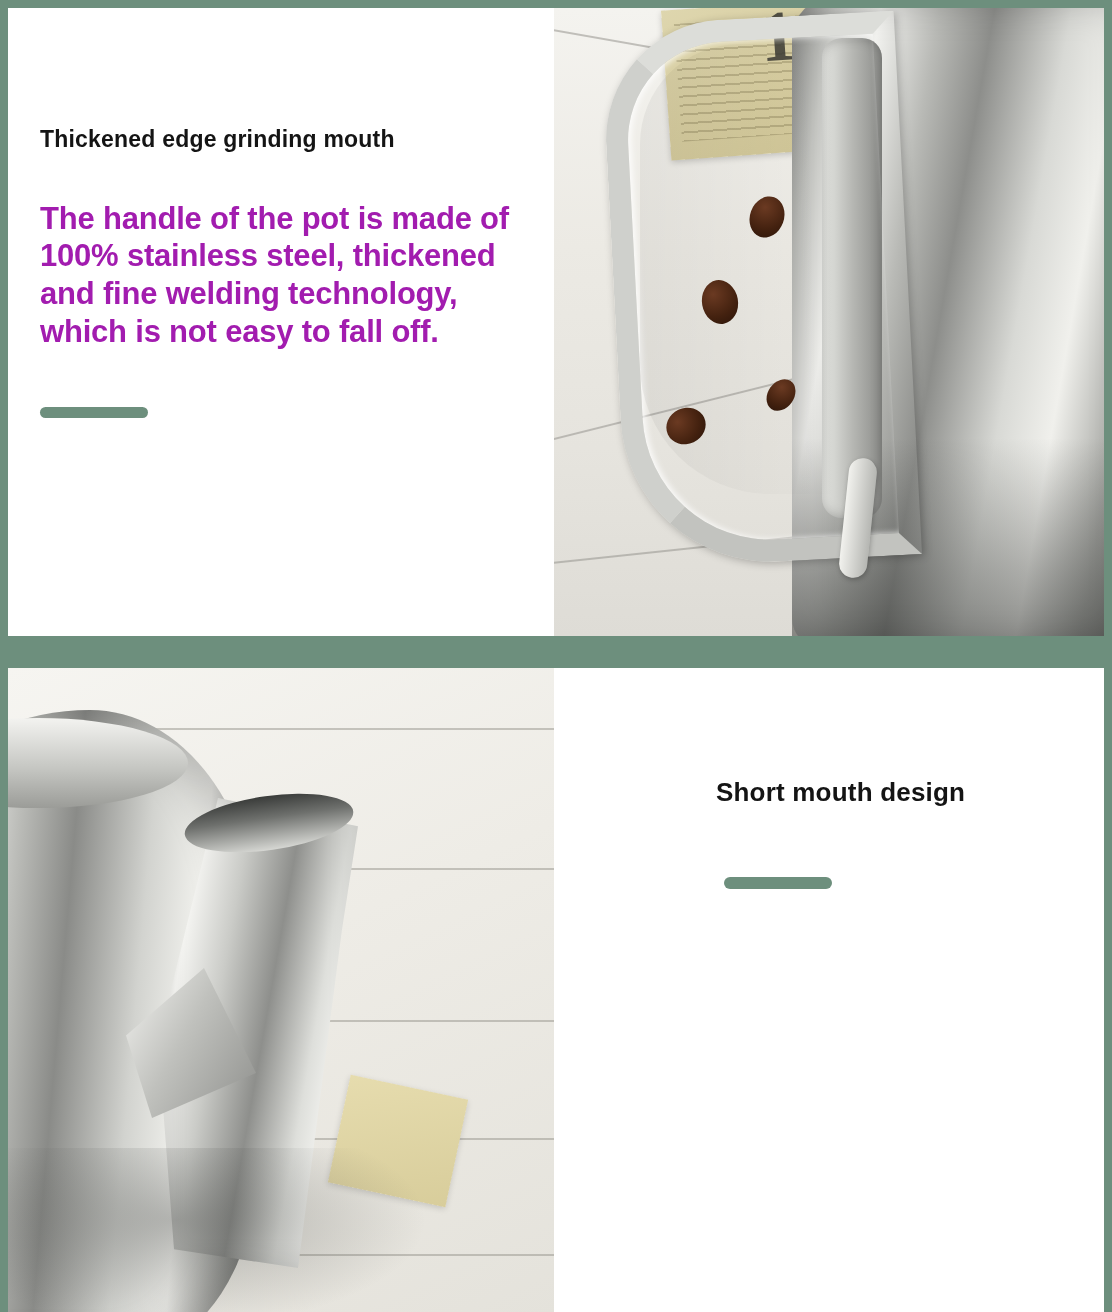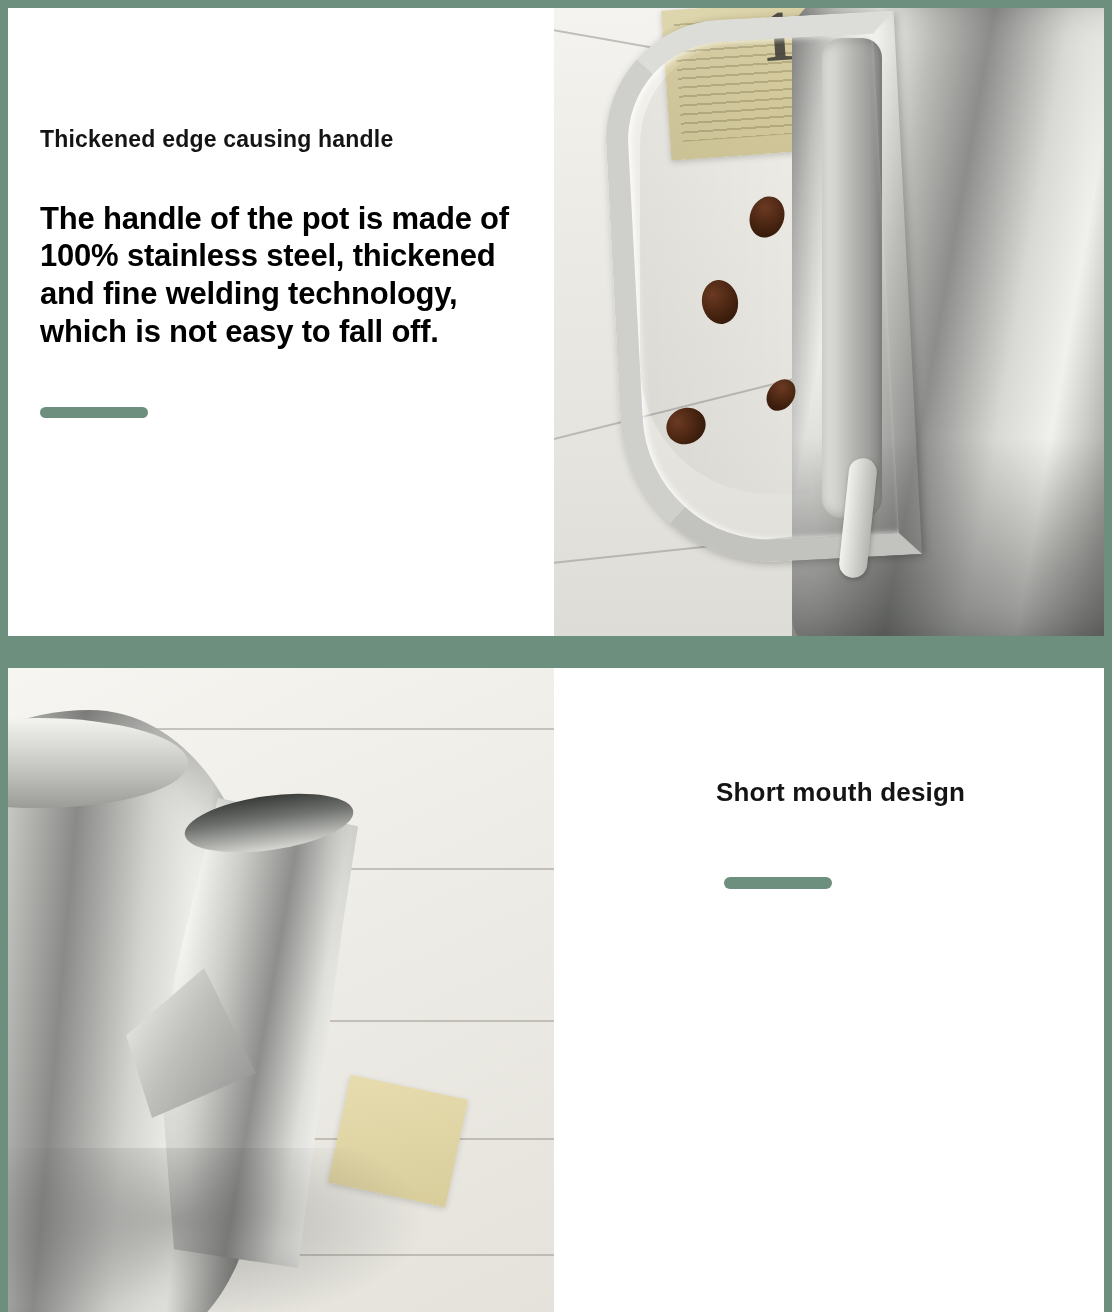--- a/index.html
+++ b/index.html
@@ -85,21 +85,21 @@
 
   .eyebrow-bottom {
     font-size: 26px;
     line-height: 1.25;
     margin: 0 0 52px 0;
   }
 
   .body-copy {
     font-size: 31px;
     font-weight: bold;
-    color: #000000;
+    color: #a21caf;
     line-height: 1.22;
     margin: 0;
     letter-spacing: -0.2px;
   }
 
   .body-copy-bottom {
     font-size: 27px;
     line-height: 1.28;
   }
 
@@ -327,21 +327,21 @@
   }
 </style>
 </head>
 <body>
 
 <div class="page">
 
   <section class="panel panel-top">
 
     <div class="text-col text-col-top">
-      <h3 class="eyebrow">Thickened edge causing handle</h3>
+      <h3 class="eyebrow">Thickened edge grinding mouth</h3>
       <p class="body-copy">The handle of the pot is made of 100% stainless steel, thickened and fine welding technology, which is not easy to fall off.</p>
       <div class="rule"></div>
     </div>
 
     <div class="photo-col photo-col-top">
       <div class="ph1-bg"></div>
 
       <div class="ph1-tile-line" style="left:-10px; top:46px; width:300px; height:2px; transform:rotate(10deg);"></div>
       <div class="ph1-tile-line" style="left:-10px; top:400px; width:260px; height:2px; transform:rotate(-14deg);"></div>
       <div class="ph1-tile-line" style="left:-20px; top:540px; width:300px; height:2px; transform:rotate(-6deg);"></div>

